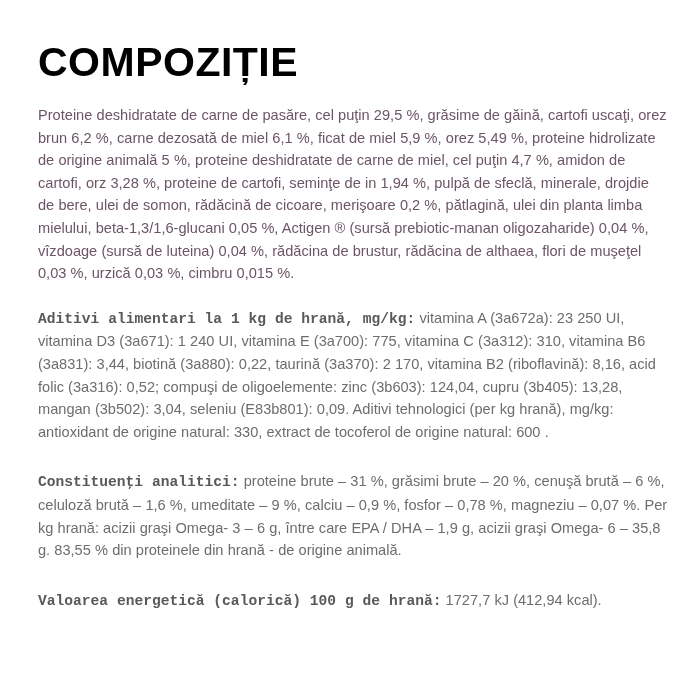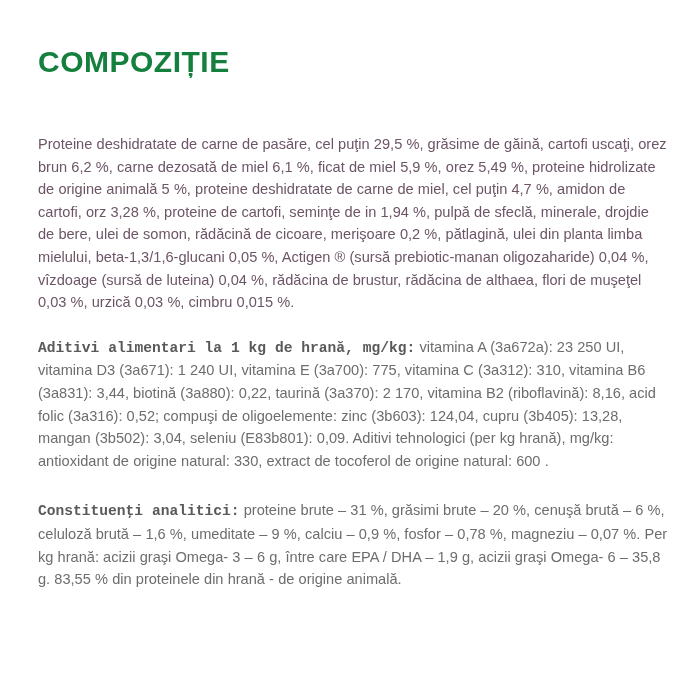--- a/index.html
+++ b/index.html
@@ -21,35 +21,34 @@
     height: 700px;
     box-sizing: border-box;
     padding: 0;
     background: #ffffff;
   }
 
   .title {
     position: absolute;
     left: 38px;
     top: 38px;
-    font-size: 30px;
+    font-size: 41px;
     line-height: 48px;
     font-weight: 700;
     letter-spacing: 0.5px;
-    color: #15803d;
+    color: #000000;
     white-space: nowrap;
     text-align: right;
   }
 
   .content {
     position: absolute;
     left: 38px;
     top: 104px;
     width: 630px;
-    margin-top: 29px;
   }
 
   .para {
     margin: 0;
     font-size: 14.6px;
     line-height: 22.6px;
     text-align: left;
     word-spacing: 0.1px;
   }
 
@@ -83,15 +82,16 @@
     <div class="gap-md"></div>
 
     <p class="para generic"><span class="lead">Aditivi alimentari la 1 kg de hrană, mg/kg:</span><span> vitamina A (3a672a): 23 250 UI, vitamina D3 (3a671): 1 240 UI, vitamina E (3a700): 775, vitamina C (3a312): 310, vitamina B6 (3a831): 3,44, biotină (3a880): 0,22, taurină (3a370): 2 170, vitamina B2 (riboflavină): 8,16, acid folic (3a316): 0,52; compuşi de oligoelemente: zinc (3b603): 124,04, cupru (3b405): 13,28, mangan (3b502): 3,04, seleniu (E83b801): 0,09. Aditivi tehnologici (per kg hrană), mg/kg: antioxidant de origine natural: 330, extract de tocoferol de origine natural: 600 .</span></p>
 
     <div class="gap-lg"></div>
 
     <p class="para generic"><span class="lead">Constituenţi analitici:</span><span> proteine brute – 31 %, grăsimi brute – 20 %, cenuşă brută – 6 %, celuloză brută – 1,6 %, umeditate – 9 %, calciu – 0,9 %, fosfor – 0,78 %, magneziu – 0,07 %. Per kg hrană: acizii graşi Omega- 3 – 6 g, între care EPA / DHA – 1,9 g, acizii graşi Omega- 6 – 35,8 g. 83,55 % din proteinele din hrană - de origine animală.</span></p>
 
     <div class="gap-lg"></div>
 
+    <p class="para generic"><span class="lead">Valoarea energetică (calorică) 100 g de hrană:</span><span> 1727,7 kJ (412,94 kcal).</span></p>
 
   </div>
 </div>
 
 </body></html>

